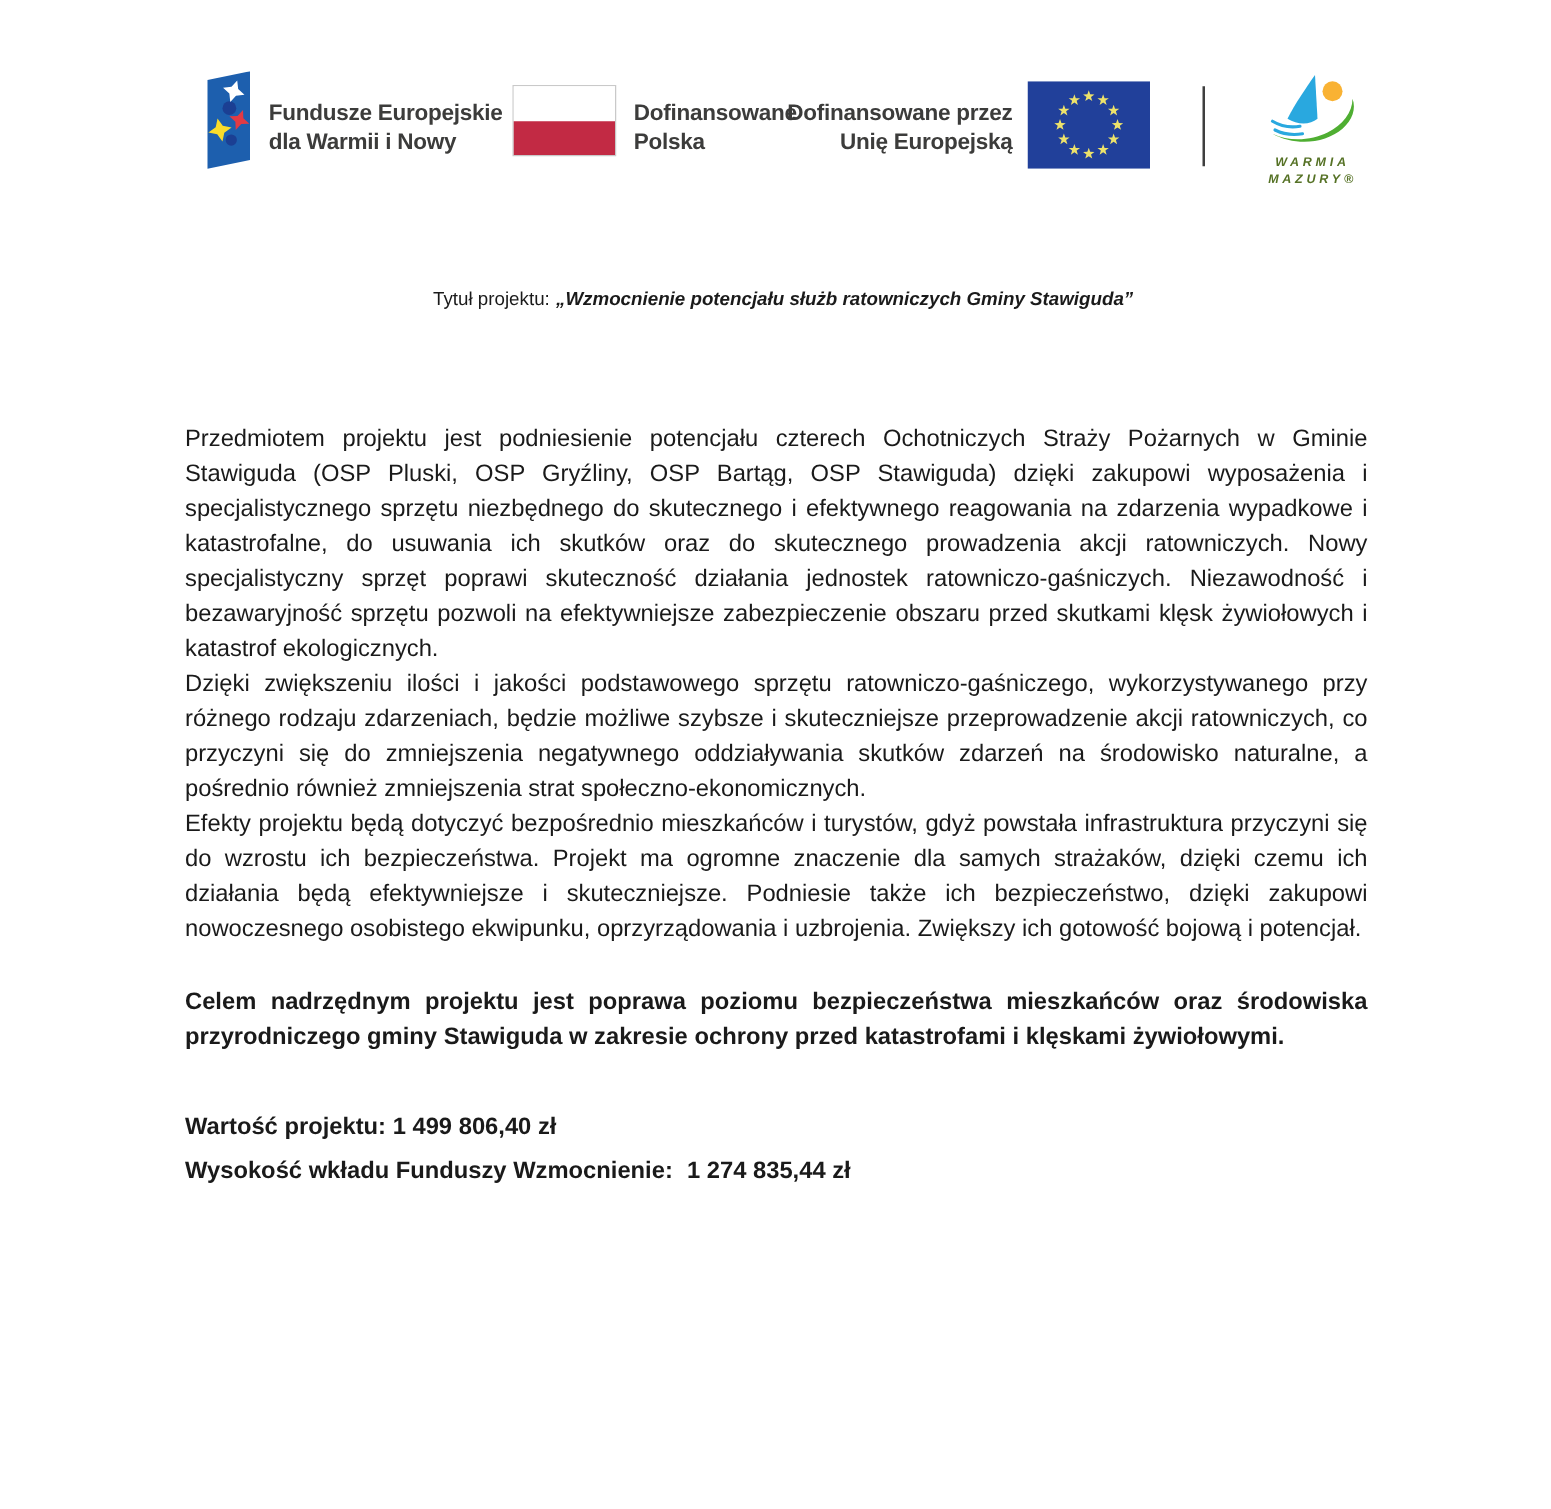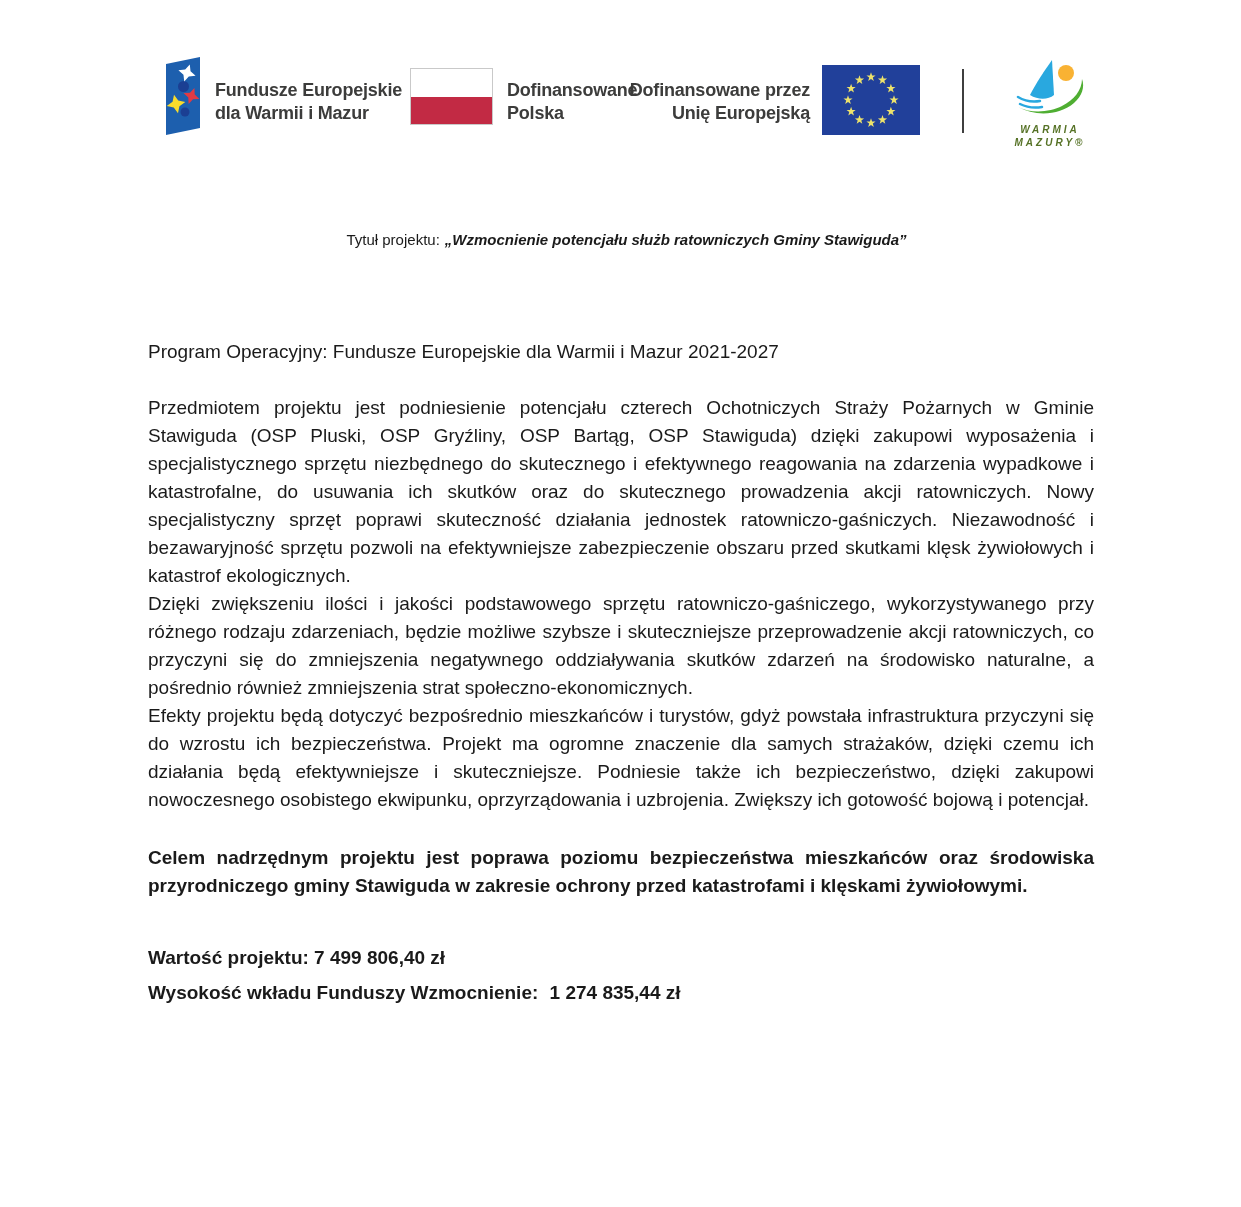--- a/index.html
+++ b/index.html
@@ -66,21 +66,21 @@
       <polygon points="0,7 34,0 34,71 0,78" fill="#1d5fae"></polygon>
       <circle cx="17.5" cy="29.5" r="5.5" fill="#1b3f93"></circle>
       <circle cx="19" cy="55" r="4.5" fill="#1b3f93"></circle>
       <path d="M21 7 L23.8 13.2 L30 16 L23.8 18.8 L21 25 L18.2 18.8 L12 16 L18.2 13.2 Z" fill="#ffffff" transform="rotate(18 21 16)"></path>
       <path d="M25.5 30.5 L28 36.5 L34 39 L28 41.5 L25.5 47.5 L23 41.5 L17 39 L23 36.5 Z" fill="#e23a44" transform="rotate(20 25.5 39)"></path>
       <path d="M10 37.5 L12.9 44.1 L19.5 47 L12.9 49.9 L10 56.5 L7.1 49.9 L0.5 47 L7.1 44.1 Z" fill="#f9dc2b" transform="rotate(-12 10 47)"></path>
     </svg>
   </div>
   <div class="hdr-abs logo-text" style="left:215px;top:79px;">
     <span>Fundusze Europejskie</span>
-    <span>dla Warmii i Mazur</span>
+    <span>dla Warmii i Nowy</span>
   </div>
 
   <div class="hdr-abs pl-flag" style="left:410px;top:68px;">
     <div class="w"></div>
     <div class="r"></div>
   </div>
   <div class="hdr-abs logo-text" style="left:507px;top:79px;">
     <span>Dofinansowane</span>
     <span>Polska</span>
   </div>
@@ -124,28 +124,27 @@
       <span>WARMIA</span>
       <span>MAZURY®</span>
     </div>
   </div>
 
   <div class="doc-title">
     <span class="prefix">Tytuł projektu:</span><span class="quoted">„Wzmocnienie potencjału służb ratowniczych Gminy Stawiguda”</span>
   </div>
 
   <div class="doc-body">
-    <p class="program">Program Operacyjny: Fundusze Europejskie dla Warmii i Mazur 2021-2027</p>
     <p class="para">Przedmiotem projektu jest podniesienie potencjału czterech Ochotniczych Straży Pożarnych w Gminie Stawiguda (OSP Pluski, OSP Gryźliny, OSP Bartąg, OSP Stawiguda) dzięki zakupowi wyposażenia i specjalistycznego sprzętu niezbędnego do skutecznego i efektywnego reagowania na zdarzenia wypadkowe i katastrofalne, do usuwania ich skutków oraz do skutecznego prowadzenia akcji ratowniczych. Nowy specjalistyczny sprzęt poprawi skuteczność działania jednostek ratowniczo-gaśniczych. Niezawodność i bezawaryjność sprzętu pozwoli na efektywniejsze zabezpieczenie obszaru przed skutkami klęsk żywiołowych i katastrof ekologicznych.</p>
     <p class="para">Dzięki zwiększeniu ilości i jakości podstawowego sprzętu ratowniczo-gaśniczego, wykorzystywanego przy różnego rodzaju zdarzeniach, będzie możliwe szybsze i skuteczniejsze przeprowadzenie akcji ratowniczych, co przyczyni się do zmniejszenia negatywnego oddziaływania skutków zdarzeń na środowisko naturalne, a pośrednio również zmniejszenia strat społeczno-ekonomicznych.</p>
     <p class="para">Efekty projektu będą dotyczyć bezpośrednio mieszkańców i turystów, gdyż powstała infrastruktura przyczyni się do wzrostu ich bezpieczeństwa. Projekt ma ogromne znaczenie dla samych strażaków, dzięki czemu ich działania będą efektywniejsze i skuteczniejsze. Podniesie także ich bezpieczeństwo, dzięki zakupowi nowoczesnego osobistego ekwipunku, oprzyrządowania i uzbrojenia. Zwiększy ich gotowość bojową i potencjał.</p>
     <p class="goal">Celem nadrzędnym projektu jest poprawa poziomu bezpieczeństwa mieszkańców oraz środowiska przyrodniczego gminy Stawiguda w zakresie ochrony przed katastrofami i klęskami żywiołowymi.</p>
     <p class="value">
       <span>Wartość projektu:</span>
-      <span class="amount">7 499 806,40 zł</span>
+      <span class="amount">1 499 806,40 zł</span>
     </p>
     <p class="value v2">
       <span>Wysokość wkładu Funduszy Wzmocnienie:</span>
       <span class="amount">1 274 835,44 zł</span>
     </p>
   </div>
 
 </div>
 
 </body></html>

